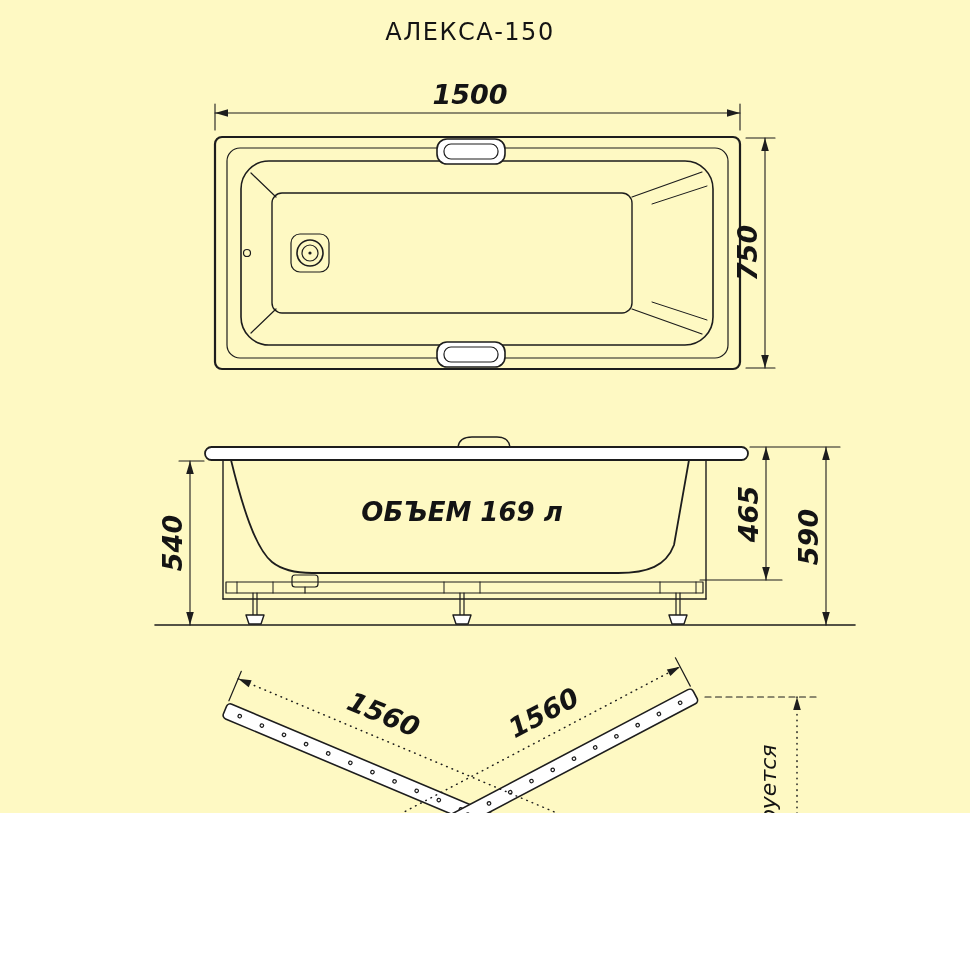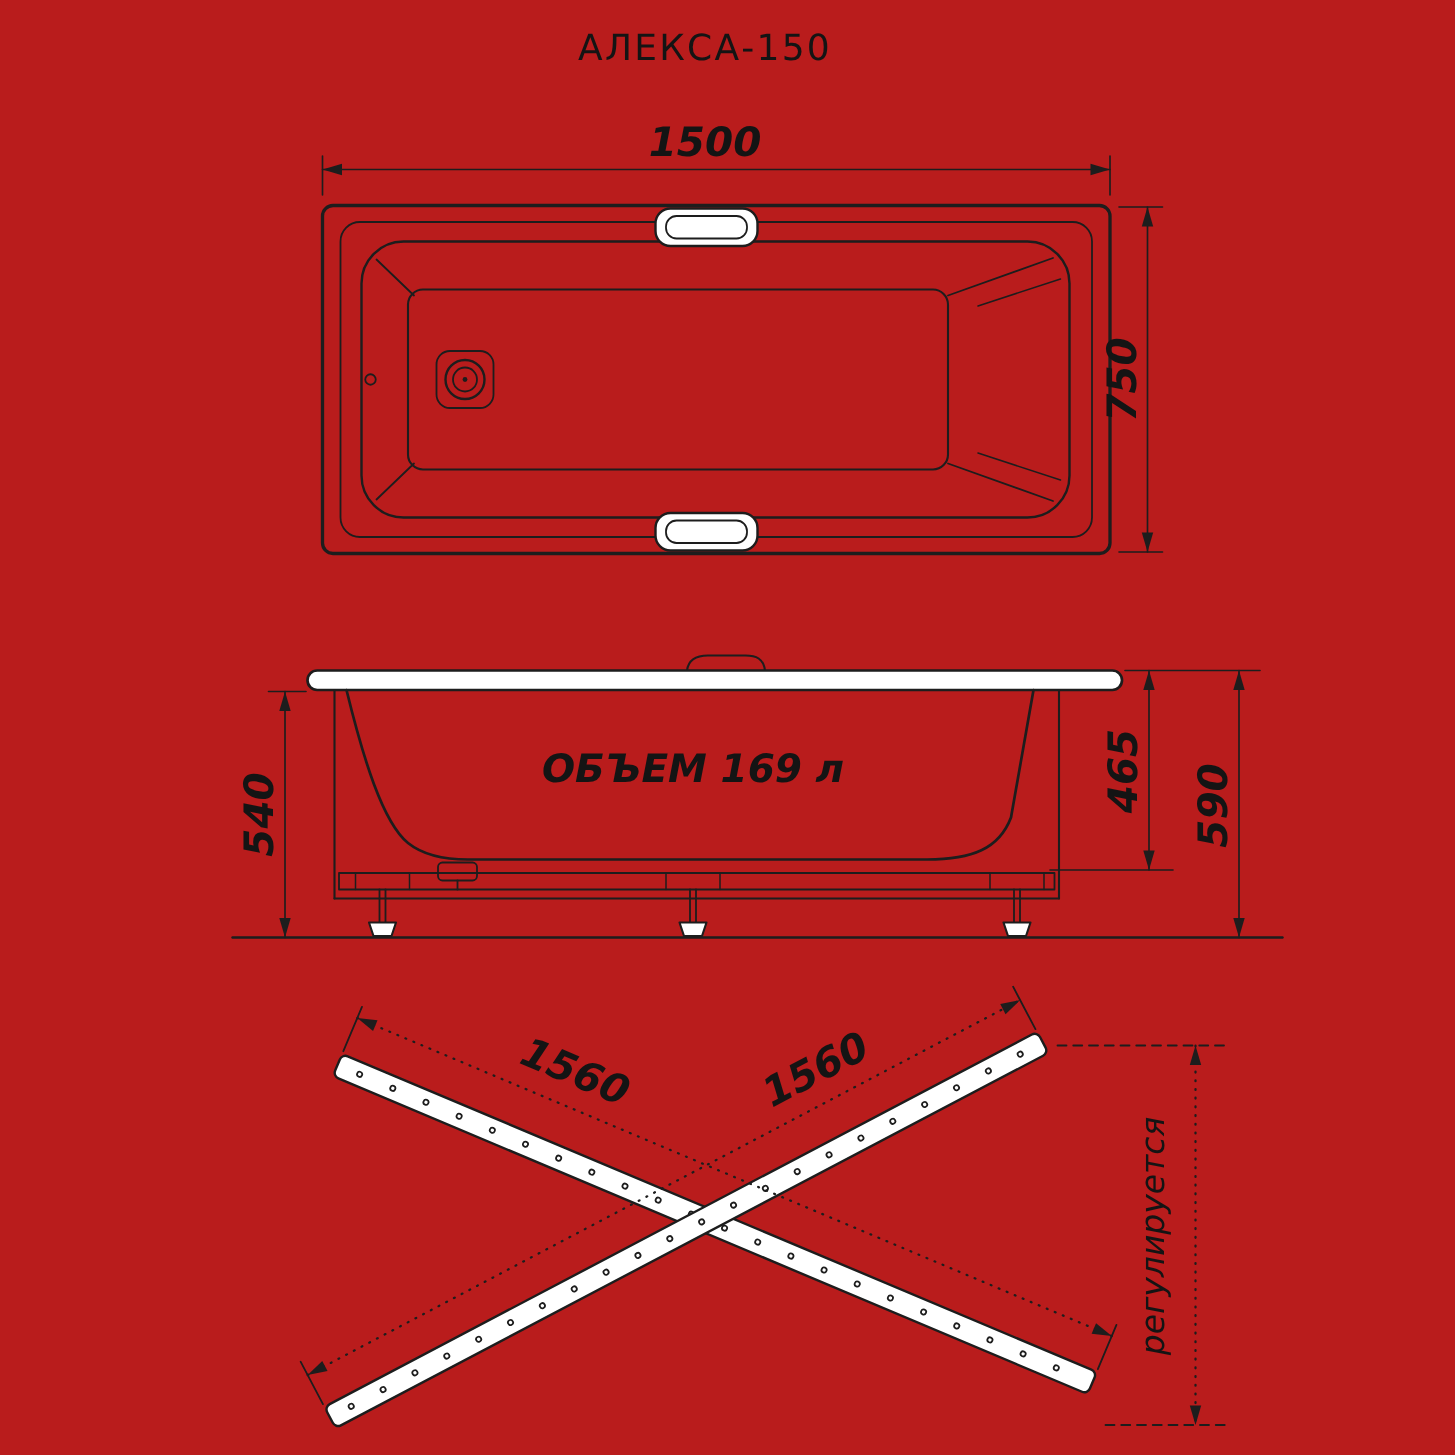--- a/index.html
+++ b/index.html
@@ -1,16 +1,16 @@
 <!DOCTYPE html>
 <html><head>
 <meta charset="utf-8">
 <style>
   html,body{margin:0;padding:0;background:#ffffff;}
-  .page{width:970px;height:970px;background:#b91c1c;position:relative;overflow:hidden;
+  .page{width:970px;height:813px;background:#fef9c3;position:relative;overflow:hidden;
         font-family:"DejaVu Sans",sans-serif;}
   svg{display:block;}
   .s{stroke:#1d1d1d;fill:none;stroke-linecap:round;stroke-linejoin:round;}
   .f{fill:#ffffff;stroke:#1d1d1d;stroke-linejoin:round;}
   .w05{stroke-width:1;} .w1{stroke-width:1.2;} .w14{stroke-width:1.4;}
   .w16{stroke-width:1.6;} .w18{stroke-width:1.8;} .w22{stroke-width:2.2;}
   .dim{stroke-width:1.1;}
   .dot{stroke-dasharray:0.6 5.2;stroke-linecap:round;stroke-width:1.5;}
   .dash{stroke-dasharray:6 4.5;stroke-width:1.2;}
   .holes-b{stroke:#1d1d1d;stroke-width:4.6;stroke-dasharray:0 24;stroke-linecap:round;fill:none;}

